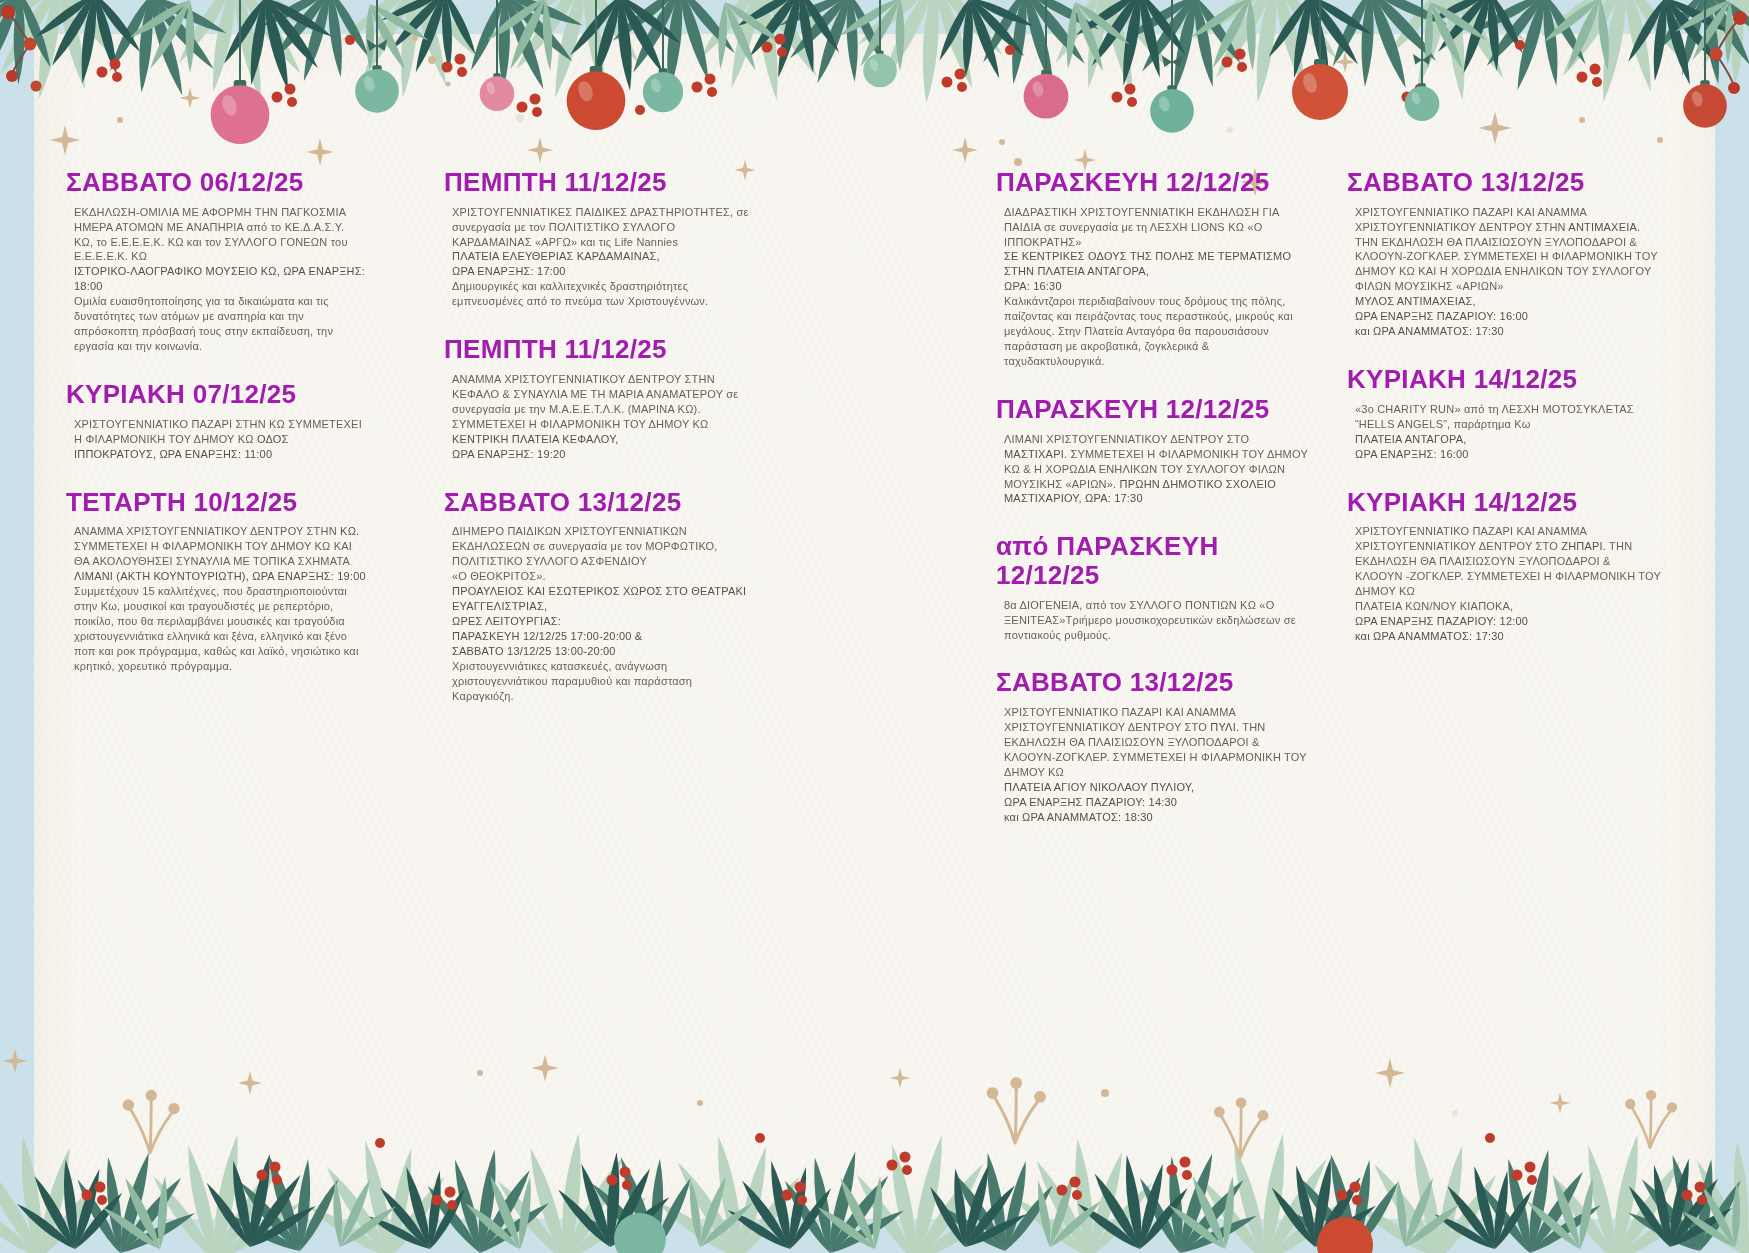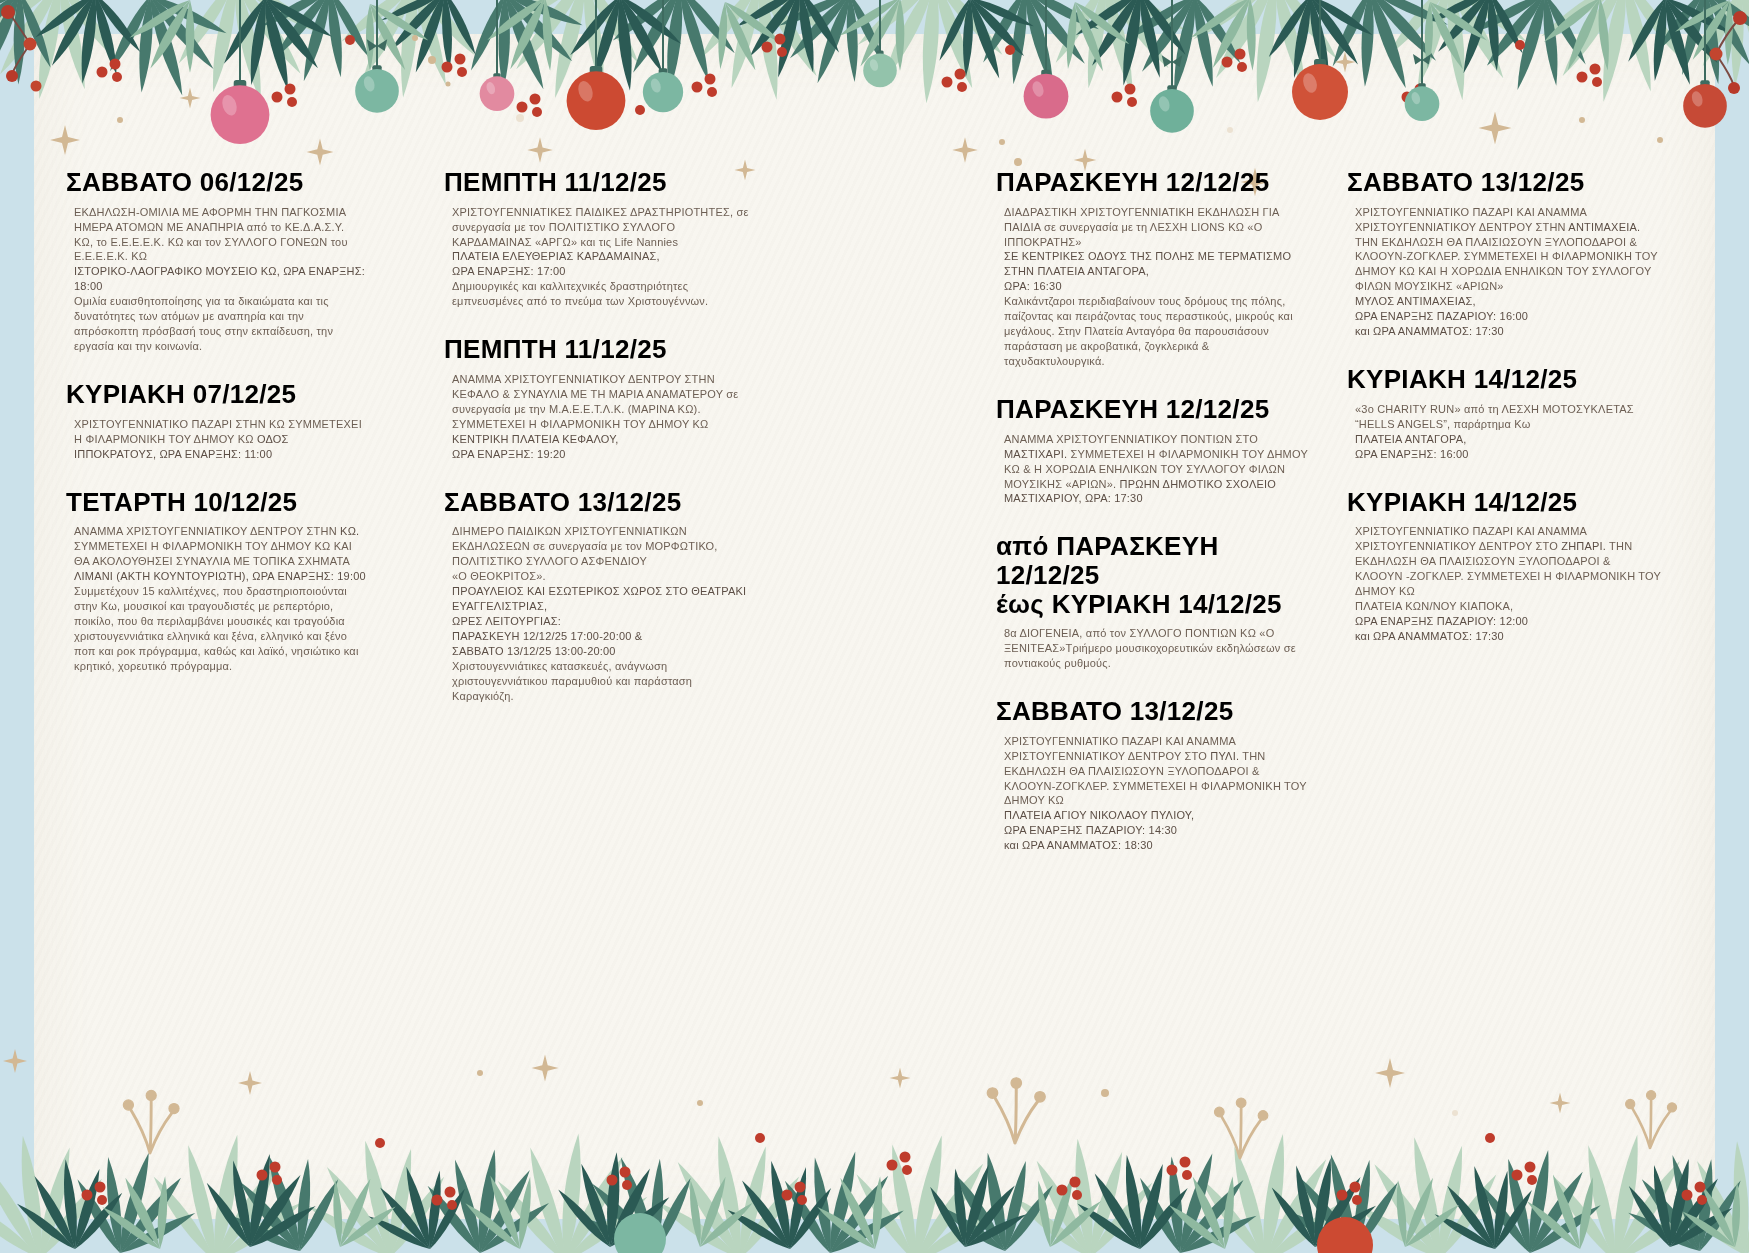--- a/index.html
+++ b/index.html
@@ -11,21 +11,21 @@
      background:repeating-linear-gradient(115deg,rgba(120,110,90,0.018) 0 3px,rgba(255,255,255,0) 3px 7px);}
   .garland{position:absolute;left:0;width:1749px;pointer-events:none;}
   .garland.top{top:0;}
   .garland.bottom{bottom:0;}
   .col{position:absolute;top:168px;}
   #col1{left:66px;width:308px;}
   #col2{left:444px;width:320px;}
   #col3{left:996px;width:320px;}
   #col4{left:1347px;width:322px;}
   .event{margin:0 0 26px 0;position:relative;z-index:3;}
-  .ev-h{margin:0 0 6px 0;font-size:26px;font-weight:700;color:#000000;
+  .ev-h{margin:0 0 6px 0;font-size:26px;font-weight:700;color:#a21caf;
         letter-spacing:0.3px;line-height:1.1;}
   .hl{display:block;}
   .ev-body{margin:8px;font-size:11px;line-height:1.36;color:#6c5e53;letter-spacing:0.2px;}
   .run.b{font-weight:400;color:#5c4e45;}
   .run.nl{display:block;}
 </style>
 </head>
 <body>
 
 <div class="page">
@@ -252,26 +252,25 @@
     <section class="event">
       <h2 class="ev-h">
           <span class="hl">ΠΑΡΑΣΚΕΥΗ 12/12/25</span>
         </h2>
       <p class="ev-body"><span class="run t">ΔΙΑΔΡΑΣΤΙΚΗ ΧΡΙΣΤΟΥΓΕΝΝΙΑΤΙΚΗ ΕΚΔΗΛΩΣΗ ΓΙΑ ΠΑΙΔΙΑ σε συνεργασία με τη ΛΕΣΧΗ LIONS ΚΩ «Ο ΙΠΠΟΚΡΑΤΗΣ»</span> <span class="run b nl">ΣΕ ΚΕΝΤΡΙΚΕΣ ΟΔΟΥΣ ΤΗΣ ΠΟΛΗΣ ΜΕ ΤΕΡΜΑΤΙΣΜΟ ΣΤΗΝ ΠΛΑΤΕΙΑ ΑΝΤΑΓΟΡΑ,</span> <span class="run b nl">ΩΡΑ: 16:30</span> <span class="run t nl">Καλικάντζαροι περιδιαβαίνουν τους δρόμους της πόλης, παίζοντας και πειράζοντας τους περαστικούς, μικρούς και μεγάλους. Στην Πλατεία Ανταγόρα θα παρουσιάσουν παράσταση με ακροβατικά, ζογκλερικά &amp; ταχυδακτυλουργικά.</span> </p>
     </section>
     <section class="event">
       <h2 class="ev-h">
           <span class="hl">ΠΑΡΑΣΚΕΥΗ 12/12/25</span>
         </h2>
-      <p class="ev-body"><span class="run t">ΑΝΑΜΜΑ ΧΡΙΣΤΟΥΓΕΝΝΙΑΤΙΚΟΥ ΠΟΝΤΙΩΝ ΣΤΟ</span> <span class="run b">ΜΑΣΤΙΧΑΡΙ.</span> <span class="run t">ΣΥΜΜΕΤΕΧΕΙ Η ΦΙΛΑΡΜΟΝΙΚΗ ΤΟΥ ΔΗΜΟΥ ΚΩ &amp; Η ΧΟΡΩΔΙΑ ΕΝΗΛΙΚΩΝ ΤΟΥ ΣΥΛΛΟΓΟΥ ΦΙΛΩΝ ΜΟΥΣΙΚΗΣ «ΑΡΙΩΝ».</span> <span class="run b">ΠΡΩΗΝ ΔΗΜΟΤΙΚΟ ΣΧΟΛΕΙΟ ΜΑΣΤΙΧΑΡΙΟΥ, ΩΡΑ: 17:30</span> </p>
+      <p class="ev-body"><span class="run t">ΛΙΜΑΝΙ ΧΡΙΣΤΟΥΓΕΝΝΙΑΤΙΚΟΥ ΔΕΝΤΡΟΥ ΣΤΟ</span> <span class="run b">ΜΑΣΤΙΧΑΡΙ.</span> <span class="run t">ΣΥΜΜΕΤΕΧΕΙ Η ΦΙΛΑΡΜΟΝΙΚΗ ΤΟΥ ΔΗΜΟΥ ΚΩ &amp; Η ΧΟΡΩΔΙΑ ΕΝΗΛΙΚΩΝ ΤΟΥ ΣΥΛΛΟΓΟΥ ΦΙΛΩΝ ΜΟΥΣΙΚΗΣ «ΑΡΙΩΝ».</span> <span class="run b">ΠΡΩΗΝ ΔΗΜΟΤΙΚΟ ΣΧΟΛΕΙΟ ΜΑΣΤΙΧΑΡΙΟΥ, ΩΡΑ: 17:30</span> </p>
     </section>
     <section class="event">
       <h2 class="ev-h">
         <span class="hl">από ΠΑΡΑΣΚΕΥΗ 12/12/25</span>
-        <span class="hl">έως ΚΥΡΙΑΚΗ 14/12/25</span>
       </h2>
       <p class="ev-body"><span class="run t">8α ΔΙΟΓΕΝΕΙΑ, από τον ΣΥΛΛΟΓΟ ΠΟΝΤΙΩΝ ΚΩ «Ο ΞΕΝΙΤΕΑΣ»Τριήμερο μουσικοχορευτικών εκδηλώσεων σε ποντιακούς ρυθμούς.</span> </p>
     </section>
     <section class="event">
       <h2 class="ev-h">
           <span class="hl">ΣΑΒΒΑΤΟ 13/12/25</span>
         </h2>
       <p class="ev-body"><span class="run t">ΧΡΙΣΤΟΥΓΕΝΝΙΑΤΙΚΟ ΠΑΖΑΡΙ ΚΑΙ ΑΝΑΜΜΑ ΧΡΙΣΤΟΥΓΕΝΝΙΑΤΙΚΟΥ ΔΕΝΤΡΟΥ ΣΤΟ</span> <span class="run b">ΠΥΛΙ.</span> <span class="run t">ΤΗΝ ΕΚΔΗΛΩΣΗ ΘΑ ΠΛΑΙΣΙΩΣΟΥΝ ΞΥΛΟΠΟΔΑΡΟΙ &amp; ΚΛΟΟΥΝ-ΖΟΓΚΛΕΡ. ΣΥΜΜΕΤΕΧΕΙ Η ΦΙΛΑΡΜΟΝΙΚΗ ΤΟΥ ΔΗΜΟΥ ΚΩ</span> <span class="run b nl">ΠΛΑΤΕΙΑ ΑΓΙΟΥ ΝΙΚΟΛΑΟΥ ΠΥΛΙΟΥ,</span> <span class="run b nl">ΩΡΑ ΕΝΑΡΞΗΣ ΠΑΖΑΡΙΟΥ: 14:30</span> <span class="run b nl">και ΩΡΑ ΑΝΑΜΜΑΤΟΣ: 18:30</span> </p>
     </section>
   </div>

